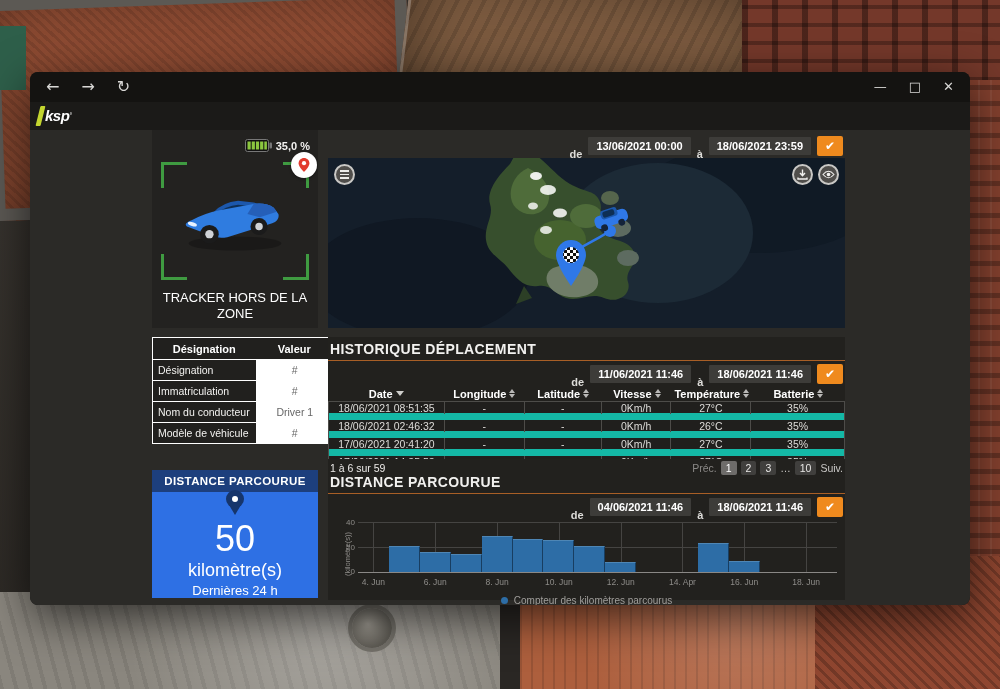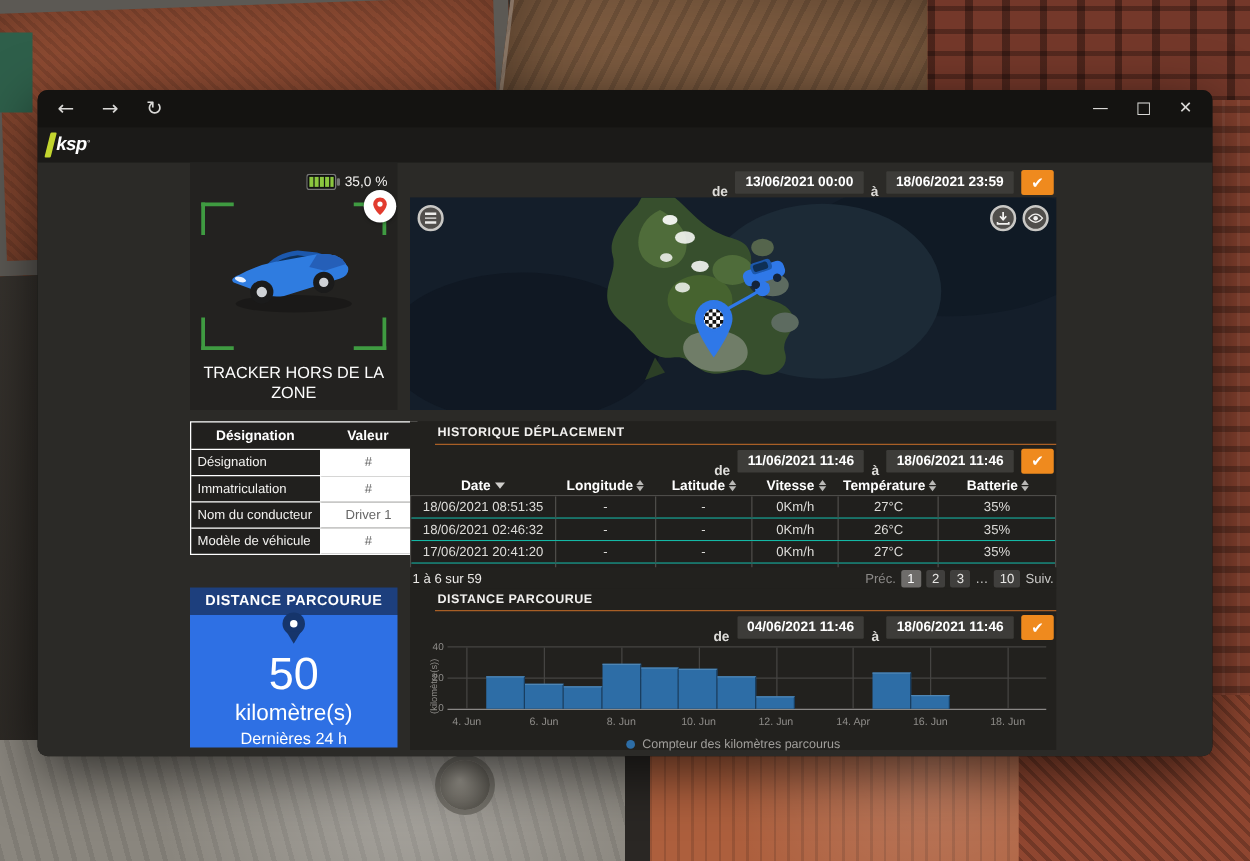--- a/index.html
+++ b/index.html
@@ -52,21 +52,21 @@
   .logo { display:flex; align-items:center;font-style:italic; }
   .logo-mark { width:5px; height:20px; background:#c3d52f; transform:skewX(-14deg); margin-right:2px; border-radius:1px; }
   .logo-text { color:#fff; font-weight:bold; font-size:15px; letter-spacing:-.5px; line-height:20px; }
   .logo-sup { color:#fff; font-size:7px; line-height:10px; }
 
   .content { position:relative; flex:1; background:#2b2a27; }
 
   
   .tracker-card { position:absolute; left:122px; top:0; width:166px; height:198px; background:#232220; }
   .battery-row { position:absolute; top:9px; right:8px; display:flex; align-items:center; gap:4px; }
-  .battery-text { color:#f2f1ef; font-size:11px; font-weight:normal;text-align:right; }
+  .battery-text { color:#f2f1ef; font-size:11px; font-weight:bold;text-align:right; }
   .frame { position:absolute; left:50%; top:32px; transform:translateX(-50%); width:148px; height:118px; }
   .corner { position:absolute; width:26px; height:26px; border:3px solid #3f9b41; }
   .corner.tl { left:0; top:0; border-right:none; border-bottom:none; }
   .corner.tr { right:0; top:0; border-left:none; border-bottom:none; }
   .corner.bl { left:0; bottom:0; border-right:none; border-top:none; }
   .corner.br { right:0; bottom:0; border-left:none; border-top:none; }
   .pin-badge { position:absolute; right:-8px; top:-10px; width:26px; height:26px; border-radius:50%;
     background:#fff; display:flex; align-items:center; justify-content:center; box-shadow:0 1px 3px rgba(0,0,0,.4); }
   .car-wrap { position:absolute; left:50%; top:52%; transform:translate(-50%,-50%); width:124px; }
   .tracker-status { position:absolute; left:0; right:0; bottom:6px; text-align:center; color:#fdfdfd;
@@ -103,35 +103,35 @@
   .map-datebar { position:absolute; left:298px; top:3px; width:517px; height:25px; padding-right:2px; }
   .map-panel { position:absolute; left:298px; top:28px; width:517px; height:170px; background:#141e2a; overflow:hidden; }
   .map-btn { position:absolute; width:21px; height:21px; border-radius:50%; background:#504e4b;
     border:2px solid #c9c8c5; display:flex; align-items:center; justify-content:center; padding:0; }
   .map-btn.menu { left:6px; top:6px; flex-direction:column; gap:2px; }
   .map-btn.menu i { display:block; width:9px; height:1.5px; background:#ececea; }
   .map-btn.dl { right:32px; top:6px; }
   .map-btn.eye { right:6px; top:6px; }
 
   .panel { position:absolute; left:298px; width:517px; background:#22211e; }
-  .panel-title { color:#f2f1ef; font-size:10px; font-weight:bold; letter-spacing:.4px; padding:4px 2px 3px 2px;
-    border-bottom:1px solid #a95f26;margin-left:20px; }
+  .panel-title { color:#f2f1ef; font-size:14px; font-weight:bold; letter-spacing:.4px; padding:4px 2px 3px 2px;
+    border-bottom:1px solid #a95f26; }
   .panel-datebar { height:24px; padding:2px 2px 0 0; }
 
   .history-panel { top:207px; height:128px; }
   .hist-header { display:grid; grid-template-columns:22.5% 15.5% 15% 13.5% 15.5% 18%; height:15px; margin-top:1px; }
   .hth { display:flex; align-items:center; justify-content:center; color:#fff; font-size:11px; font-weight:bold; gap:3px; }
   .sort-desc { width:0; height:0; border-left:4px solid transparent; border-right:4px solid transparent;
     border-top:5px solid #cfcecb; display:inline-block; }
   .sort-both { display:inline-flex; flex-direction:column; gap:1px; }
   .sort-both i { width:0; height:0; border-left:3px solid transparent; border-right:3px solid transparent; }
   .sort-both i.up { border-bottom:4px solid #b9b8b6; }
   .sort-both i.down { border-top:4px solid #b9b8b6; }
   .hist-body { height:58px; overflow:hidden; border:1px solid #4d4c49; border-bottom:none; }
-  .hrow { display:grid; grid-template-columns:22.5% 15.5% 15% 13.5% 15.5% 18%; height:18px; border-bottom:1px solid #14b8a6; background:#201f1d; }
+  .hrow { display:grid; grid-template-columns:22.5% 15.5% 15% 13.5% 15.5% 18%; height:18px; border-bottom:7px solid #14b8a6; background:#201f1d; }
   .hcell { display:flex; align-items:center; justify-content:center; color:#dddcd9; font-size:10.5px; border-right:1px solid #4d4c49; }
   .hcell:last-child { border-right:none; }
   .pagination { height:17px; background:#22211e; position:relative; z-index:2; display:flex; align-items:center;
     justify-content:space-between; padding:0 2px; margin-top:0; }
   .pg-summary { color:#eceae8; font-size:10.5px; }
   .pg-right { display:flex; align-items:center; gap:4px; }
   .pg-prev { color:#8b8987; font-size:10.5px; }
   .pg-page { background:#403f3d; color:#e8e7e5; font-size:10.5px; padding:0 5px; line-height:14px; border-radius:2px; }
   .pg-page.active { background:#6e6c6a; color:#fff; }
   .pg-dots { color:#c9c8c6; font-size:10.5px; }

